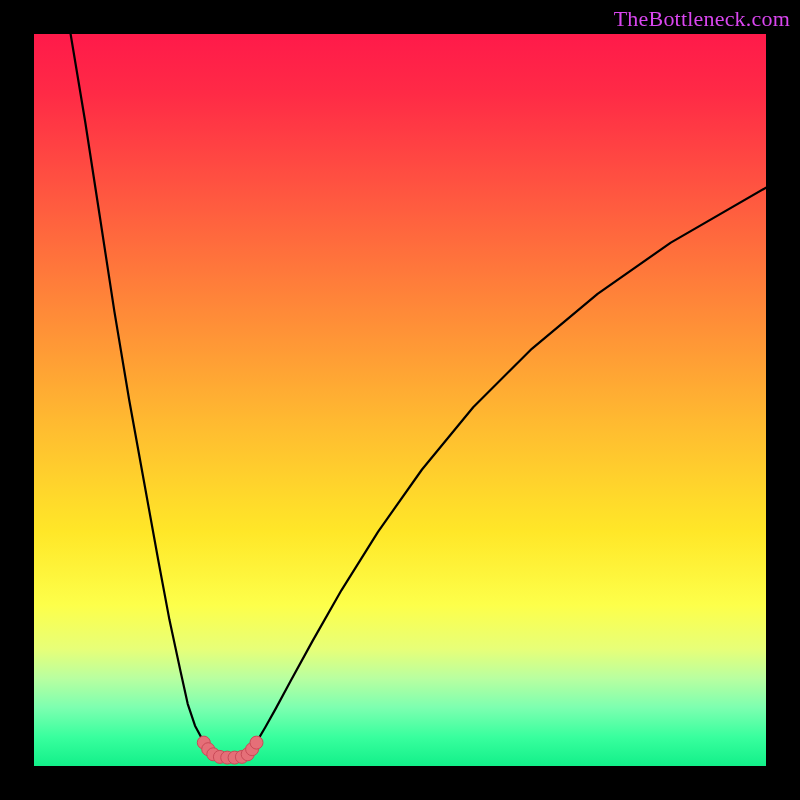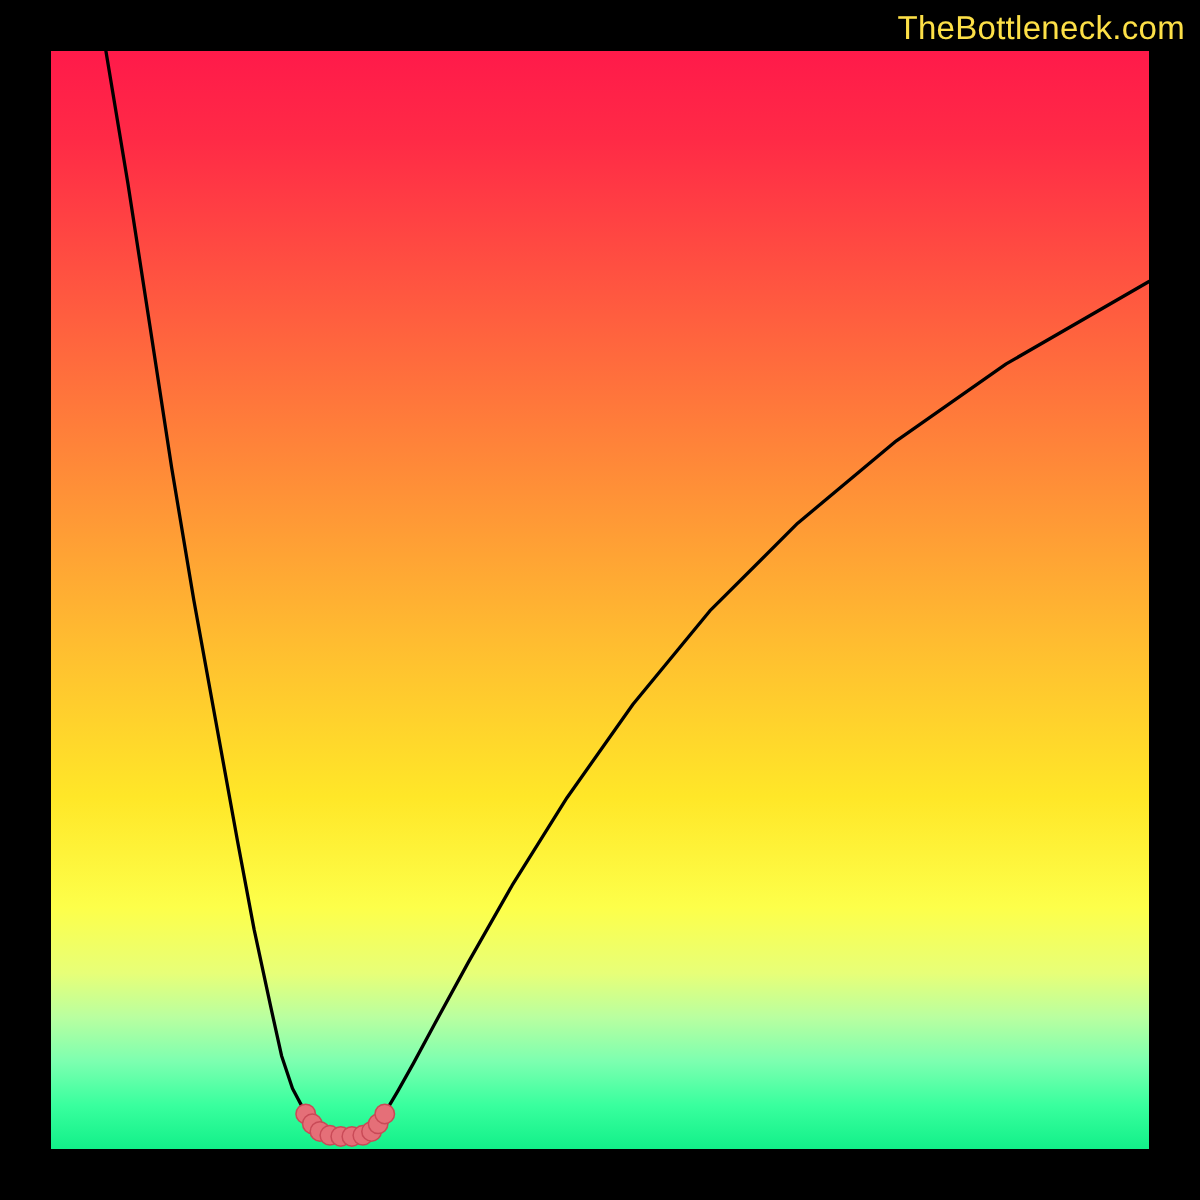--- a/index.html
+++ b/index.html
@@ -37,23 +37,23 @@
       #b9ffa0 88%,
       #7dffb0 92%,
       #39ff9e 96%,
       #12f089 100%
     );
   }
   .watermark {
     position: absolute;
     top: 6px;
     right: 10px;
-    font-family: Liberation Sans, sans-serif;
+    font-family: Liberation Serif, serif;
     font-size: 22px;
-    color: #fde047;
+    color: #d946ef;
     letter-spacing: 0.2px;
     user-select: none;
     text-align: center;
   }
   svg.curves {
     position: absolute;
     left: 0;
     top: 0;
     width: 732px;
     height: 732px;

